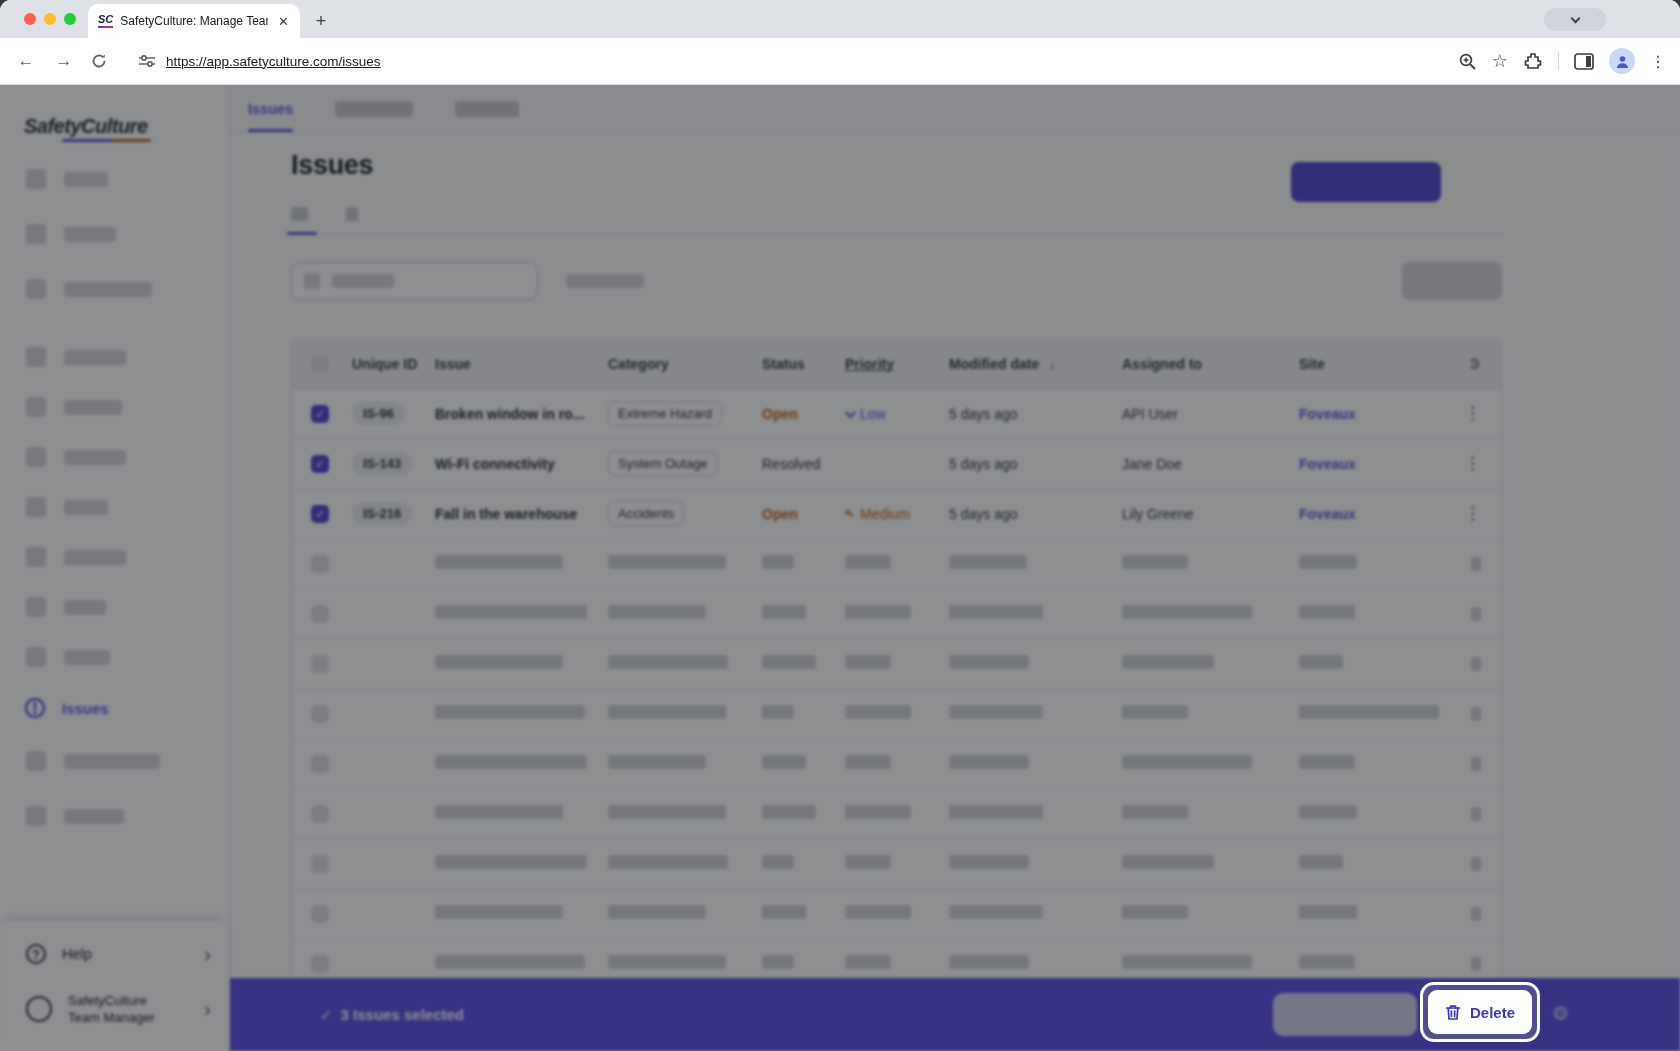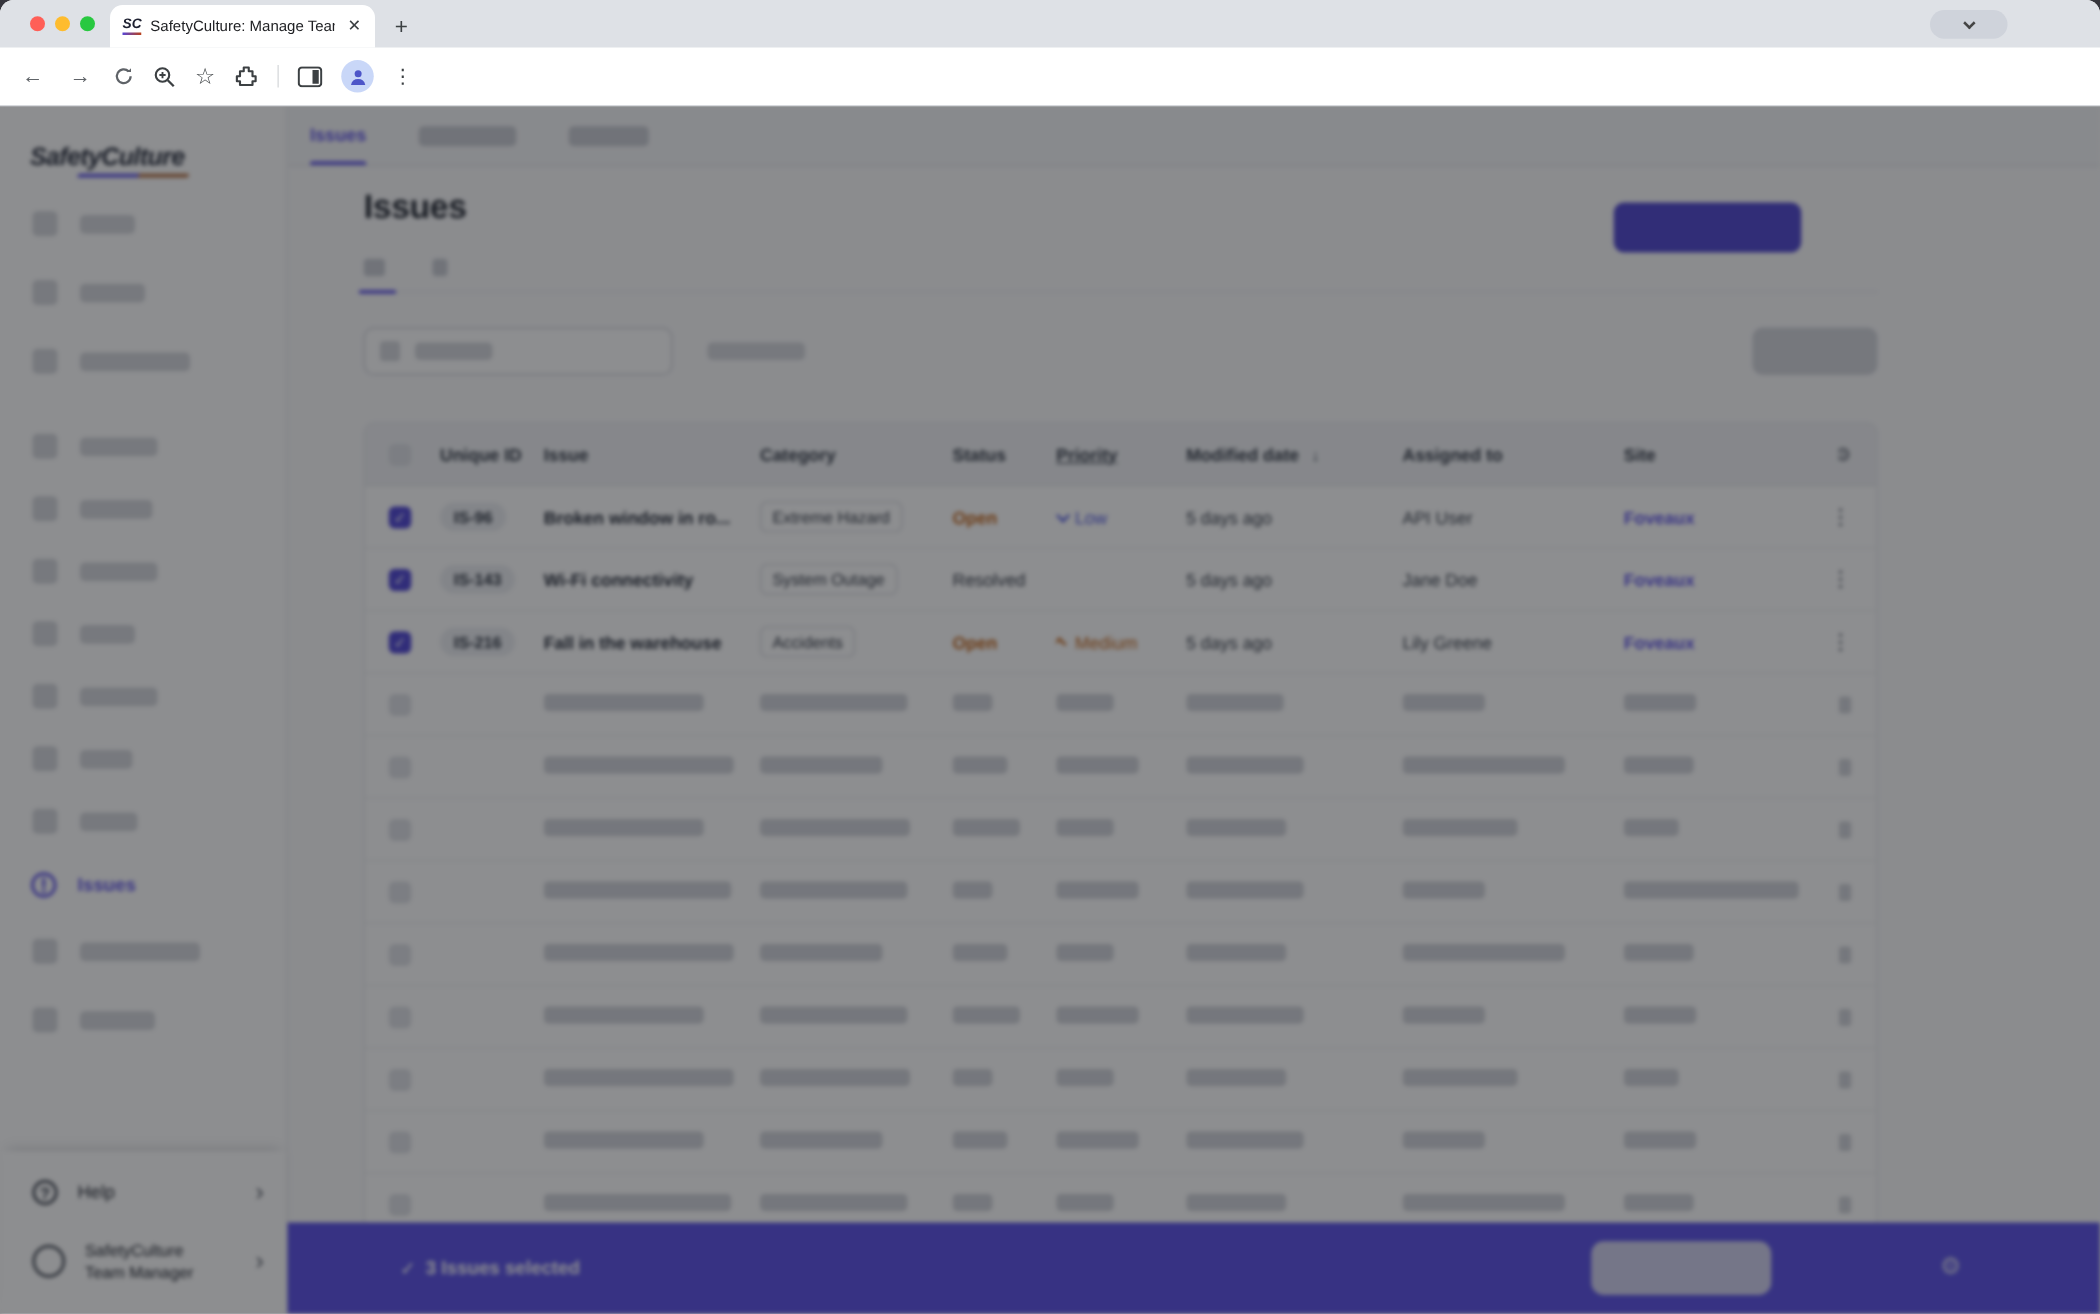--- a/index.html
+++ b/index.html
@@ -150,20 +150,31 @@
     </div>
     <div class="toolbar">
       <span class="nav-ic">←</span>
       <span class="nav-ic">→</span>
       <span>
         <svg class="ic" width="18" height="18" viewBox="0 0 18 18">
             <path d="M14.5 9a5.5 5.5 0 1 1-1.6-3.9" fill="none" stroke="#5f6368" stroke-width="1.8"></path>
             <path d="M14.8 2.6v3h-3z" fill="#5f6368"></path>
           </svg>
       </span>
+      <div class="urlarea">
+        <svg class="ic" width="18" height="16" viewBox="0 0 18 16">
+            <g stroke="#5f6368" stroke-width="1.7" fill="#fff">
+              <line x1="1" y1="5" x2="17" y2="5"></line>
+              <line x1="1" y1="11" x2="17" y2="11"></line>
+              <circle cx="6" cy="5" r="2.1"></circle>
+              <circle cx="12" cy="11" r="2.1"></circle>
+            </g>
+          </svg>
+        <span class="url">https://app.safetyculture.com/issues</span>
+      </div>
       <div class="tb-right">
         <span>
           <svg class="ic" width="19" height="19" viewBox="0 0 19 19">
               <circle cx="8" cy="8" r="5.4" fill="none" stroke="#3c4043" stroke-width="1.7"></circle>
               <line x1="12.2" y1="12.2" x2="17" y2="17" stroke="#3c4043" stroke-width="1.9"></line>
               <line x1="5.5" y1="8" x2="10.5" y2="8" stroke="#3c4043" stroke-width="1.5"></line>
               <line x1="8" y1="5.5" x2="8" y2="10.5" stroke="#3c4043" stroke-width="1.5"></line>
             </svg>
         </span>
         <span style="font-size:18px;color:#3c4043;">☆</span>
@@ -535,14 +546,29 @@
         <span>✓</span>
         <span>3 Issues selected</span>
       </div>
       <div class="bar-skel-btn"></div>
       <div class="bar-gear">⚙</div>
     </div>
   </div>
 
   <div class="scrim"></div>
 
+  <div class="spotlight">
+    <div class="delete-ring">
+      <button class="delete-btn">
+        <svg class="ic" width="16" height="17" viewBox="0 0 16 17">
+            <g fill="none" stroke="#4136c8" stroke-width="1.7" stroke-linecap="round">
+              <path d="M1.5 4h13"></path>
+              <path d="M5.5 4V2.2h5V4"></path>
+              <path d="M3.2 4l.8 11h8l.8-11"></path>
+              <path d="M6.4 7v5.5M9.6 7v5.5"></path>
+            </g>
+          </svg>
+        <span>Delete</span>
+      </button>
+    </div>
+  </div>
 
 </div>
 
 </body></html>

